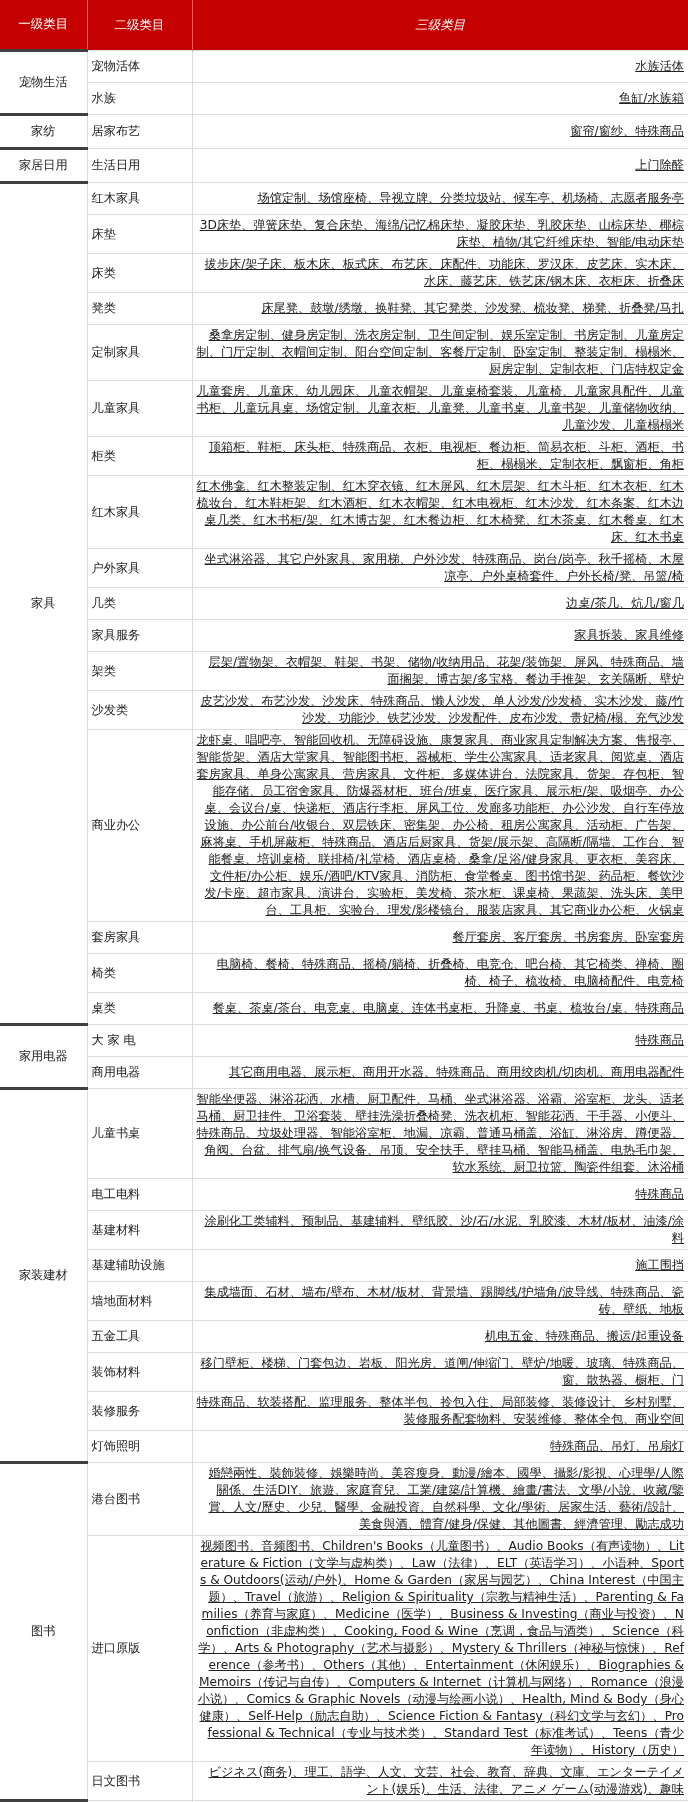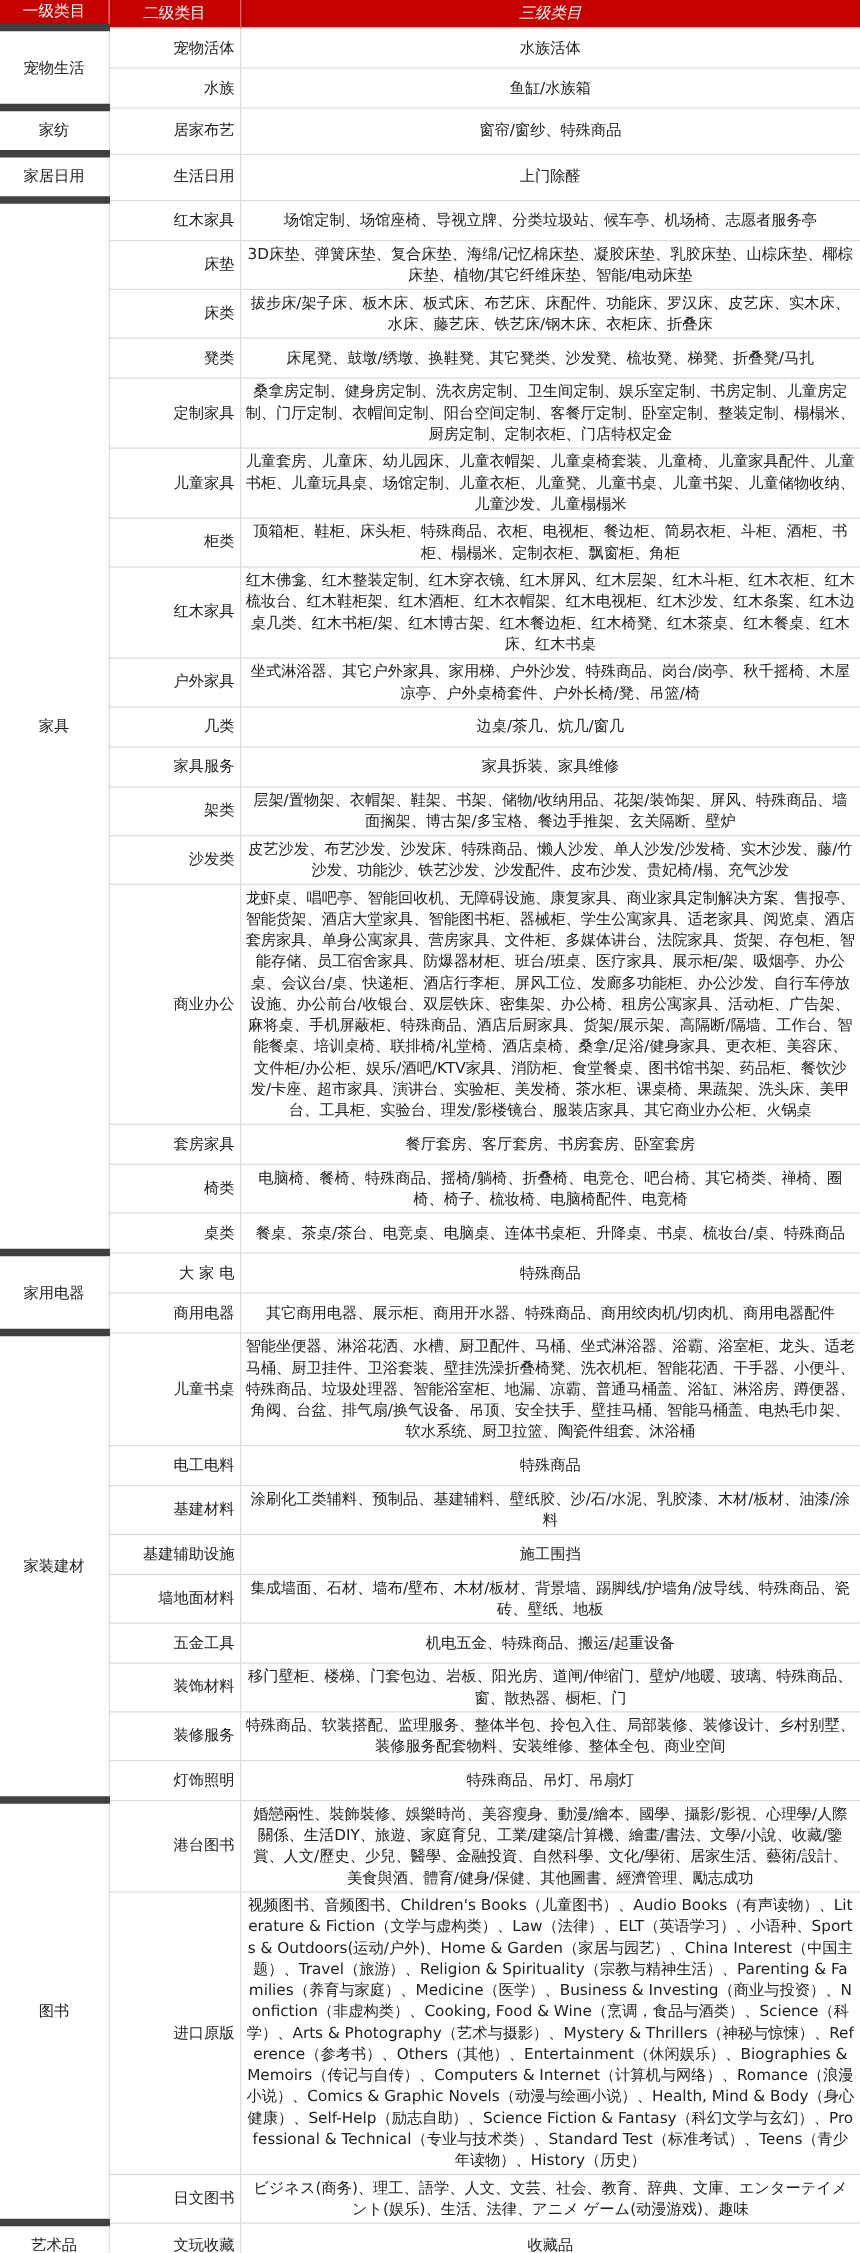--- a/index.html
+++ b/index.html
@@ -1,27 +1,27 @@
 <!DOCTYPE html>
 <html><head>
 <meta charset="utf-8">
 <style>
   html, body { margin: 0; padding: 0; background: #ffffff; }
   body { width: 688px; font-family: "DejaVu Sans", "Liberation Sans", sans-serif; color: #222; }
   table.cat { width: 688px; border-collapse: collapse; table-layout: fixed; font-size: 12.2px; }
   col.c1 { width: 87px; } col.c2 { width: 105px; } col.c3 { width: 496px; }
-  thead th { background: #c40000; color: #ffffff; font-weight: normal; height: 19px; padding: 0; font-size: 12.5px; border-right: 1px solid #d96b6b; }
+  thead th { background: #c40000; color: #ffffff; font-weight: normal; height: 19px; padding: 15px; font-size: 12.5px; border-right: 1px solid #d96b6b; }
   thead th:last-child { border-right: none; font-style: italic; }
   td { border: 1px solid #dcdcdc; padding: 2px 4px; vertical-align: middle; line-height: 17px; }
   td.l1 { text-align: center; border-left: none; }
-  td.l2 { text-align: right; }
-  td.l3 { text-align: center; border-right: none; word-break: break-all; }
+  td.l2 { text-align: left; }
+  td.l3 { text-align: right; border-right: none; word-break: break-all; text-decoration: underline; }
   tr.std td { height: 27px; }
   tbody tr:last-child td { border-bottom: 2px solid #999; }
-  tr.grp-start td.l1 { border-top: 6px solid #404040; }
+  tr.grp-start td.l1 { border-top: 3px solid #404040; }
 </style>
 </head>
 <body>
 
 <table class="cat">
   <colgroup>
       <col class="c1">
       <col class="c2">
       <col class="c3">
     </colgroup>

